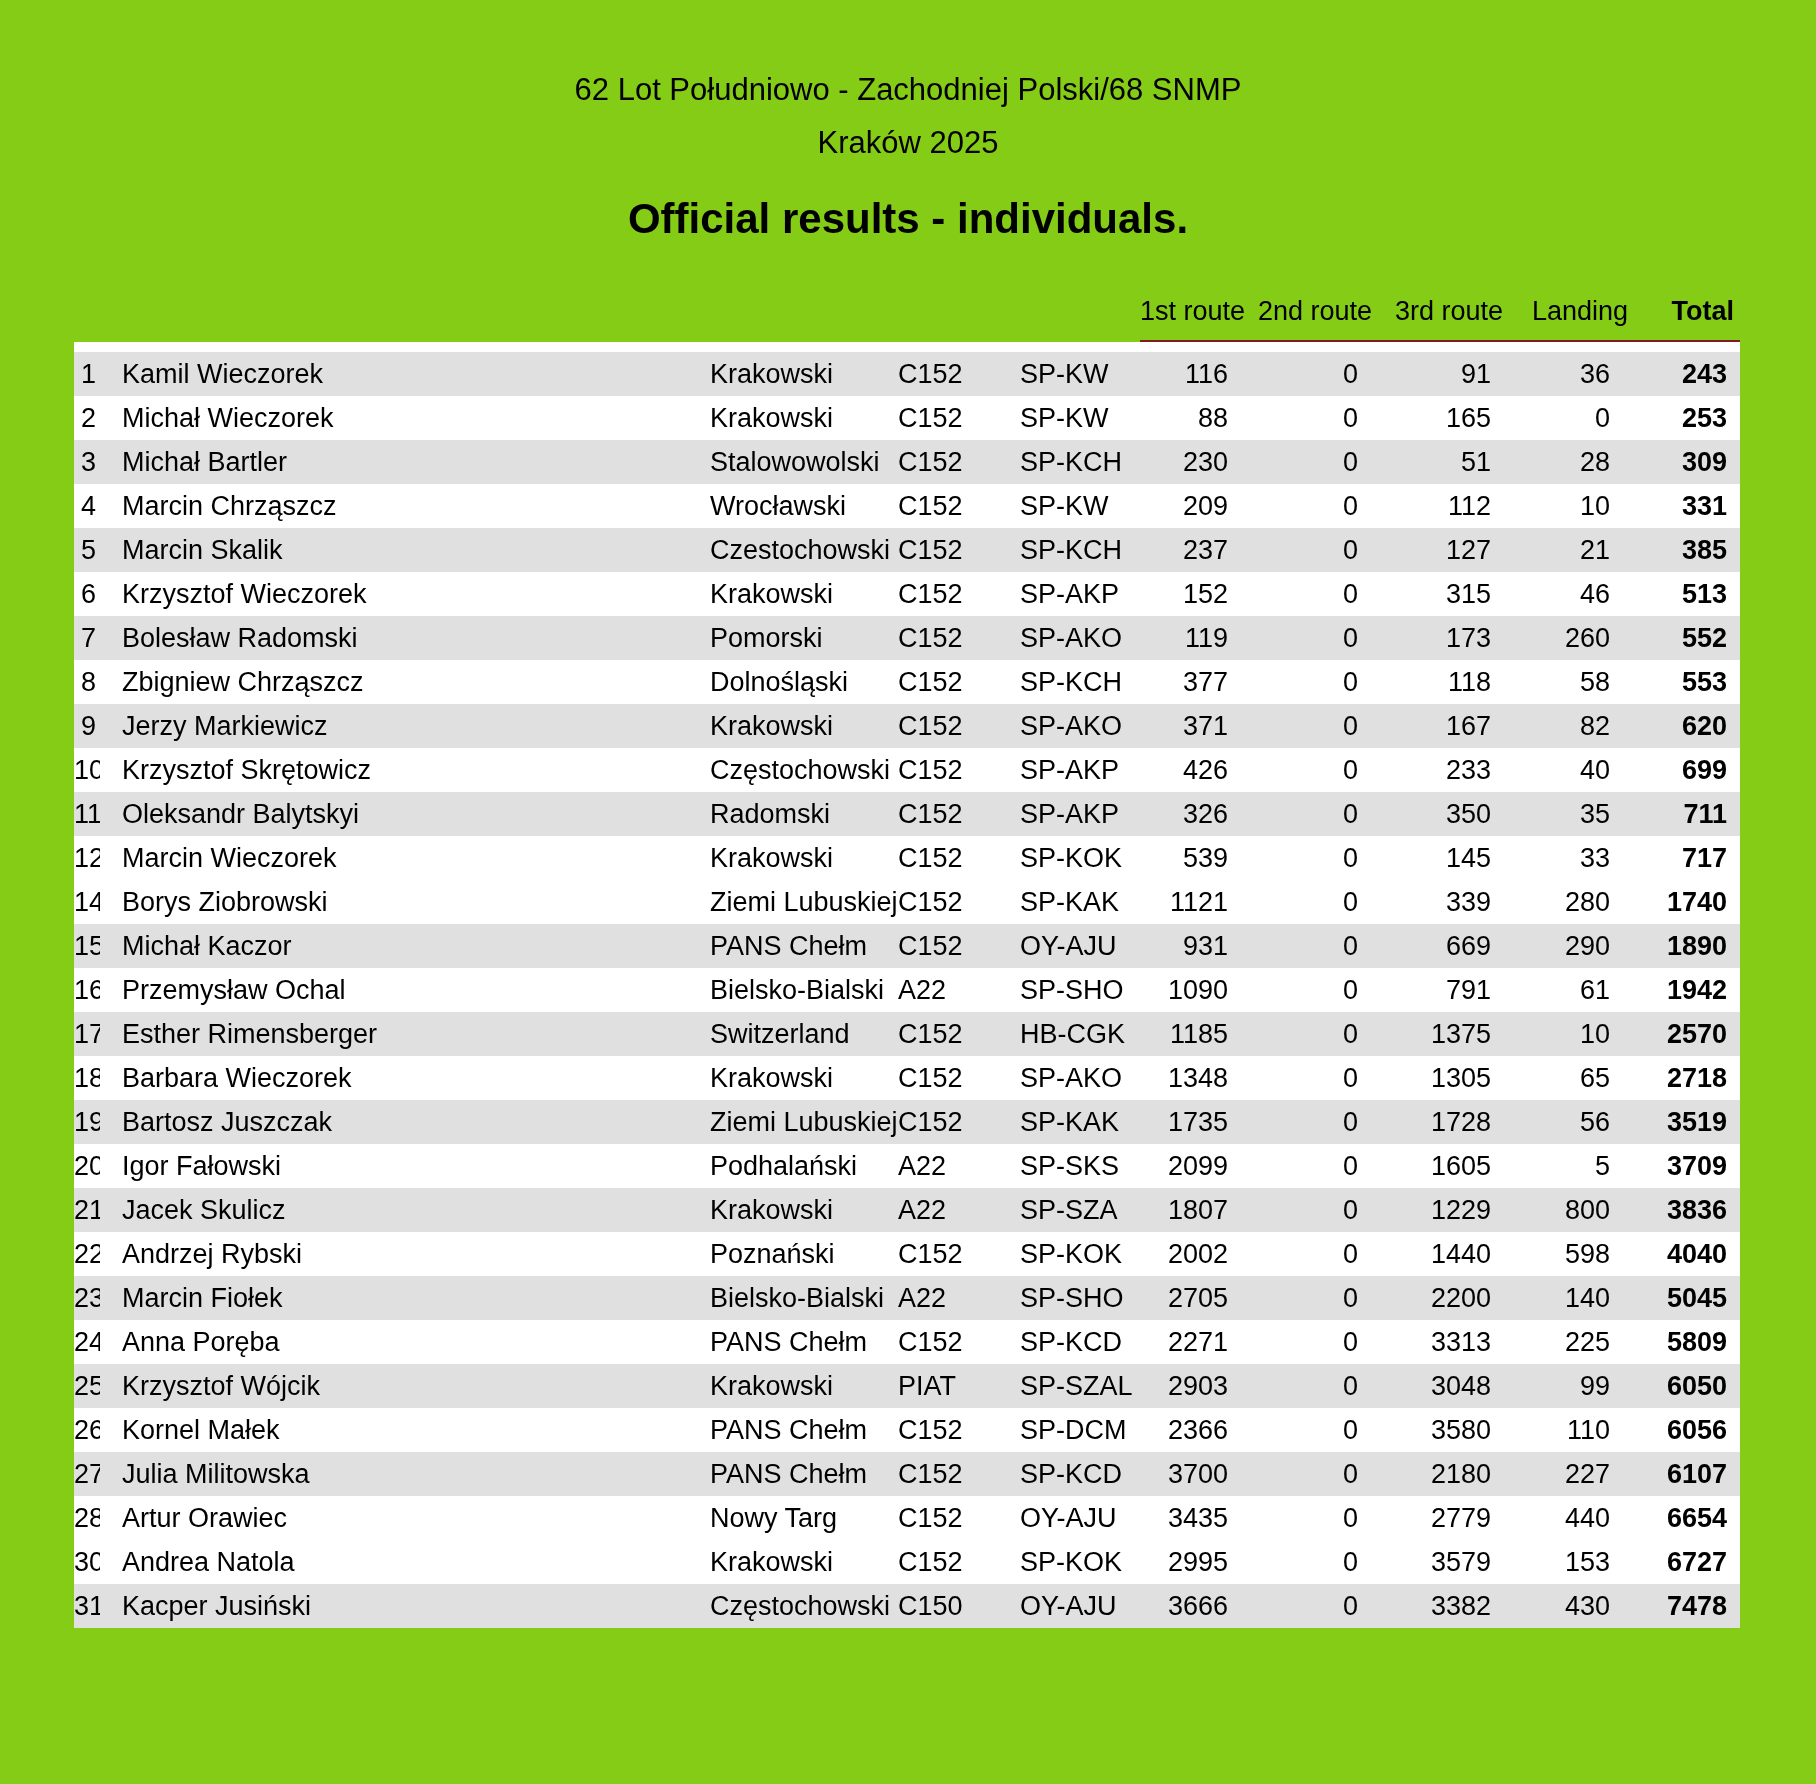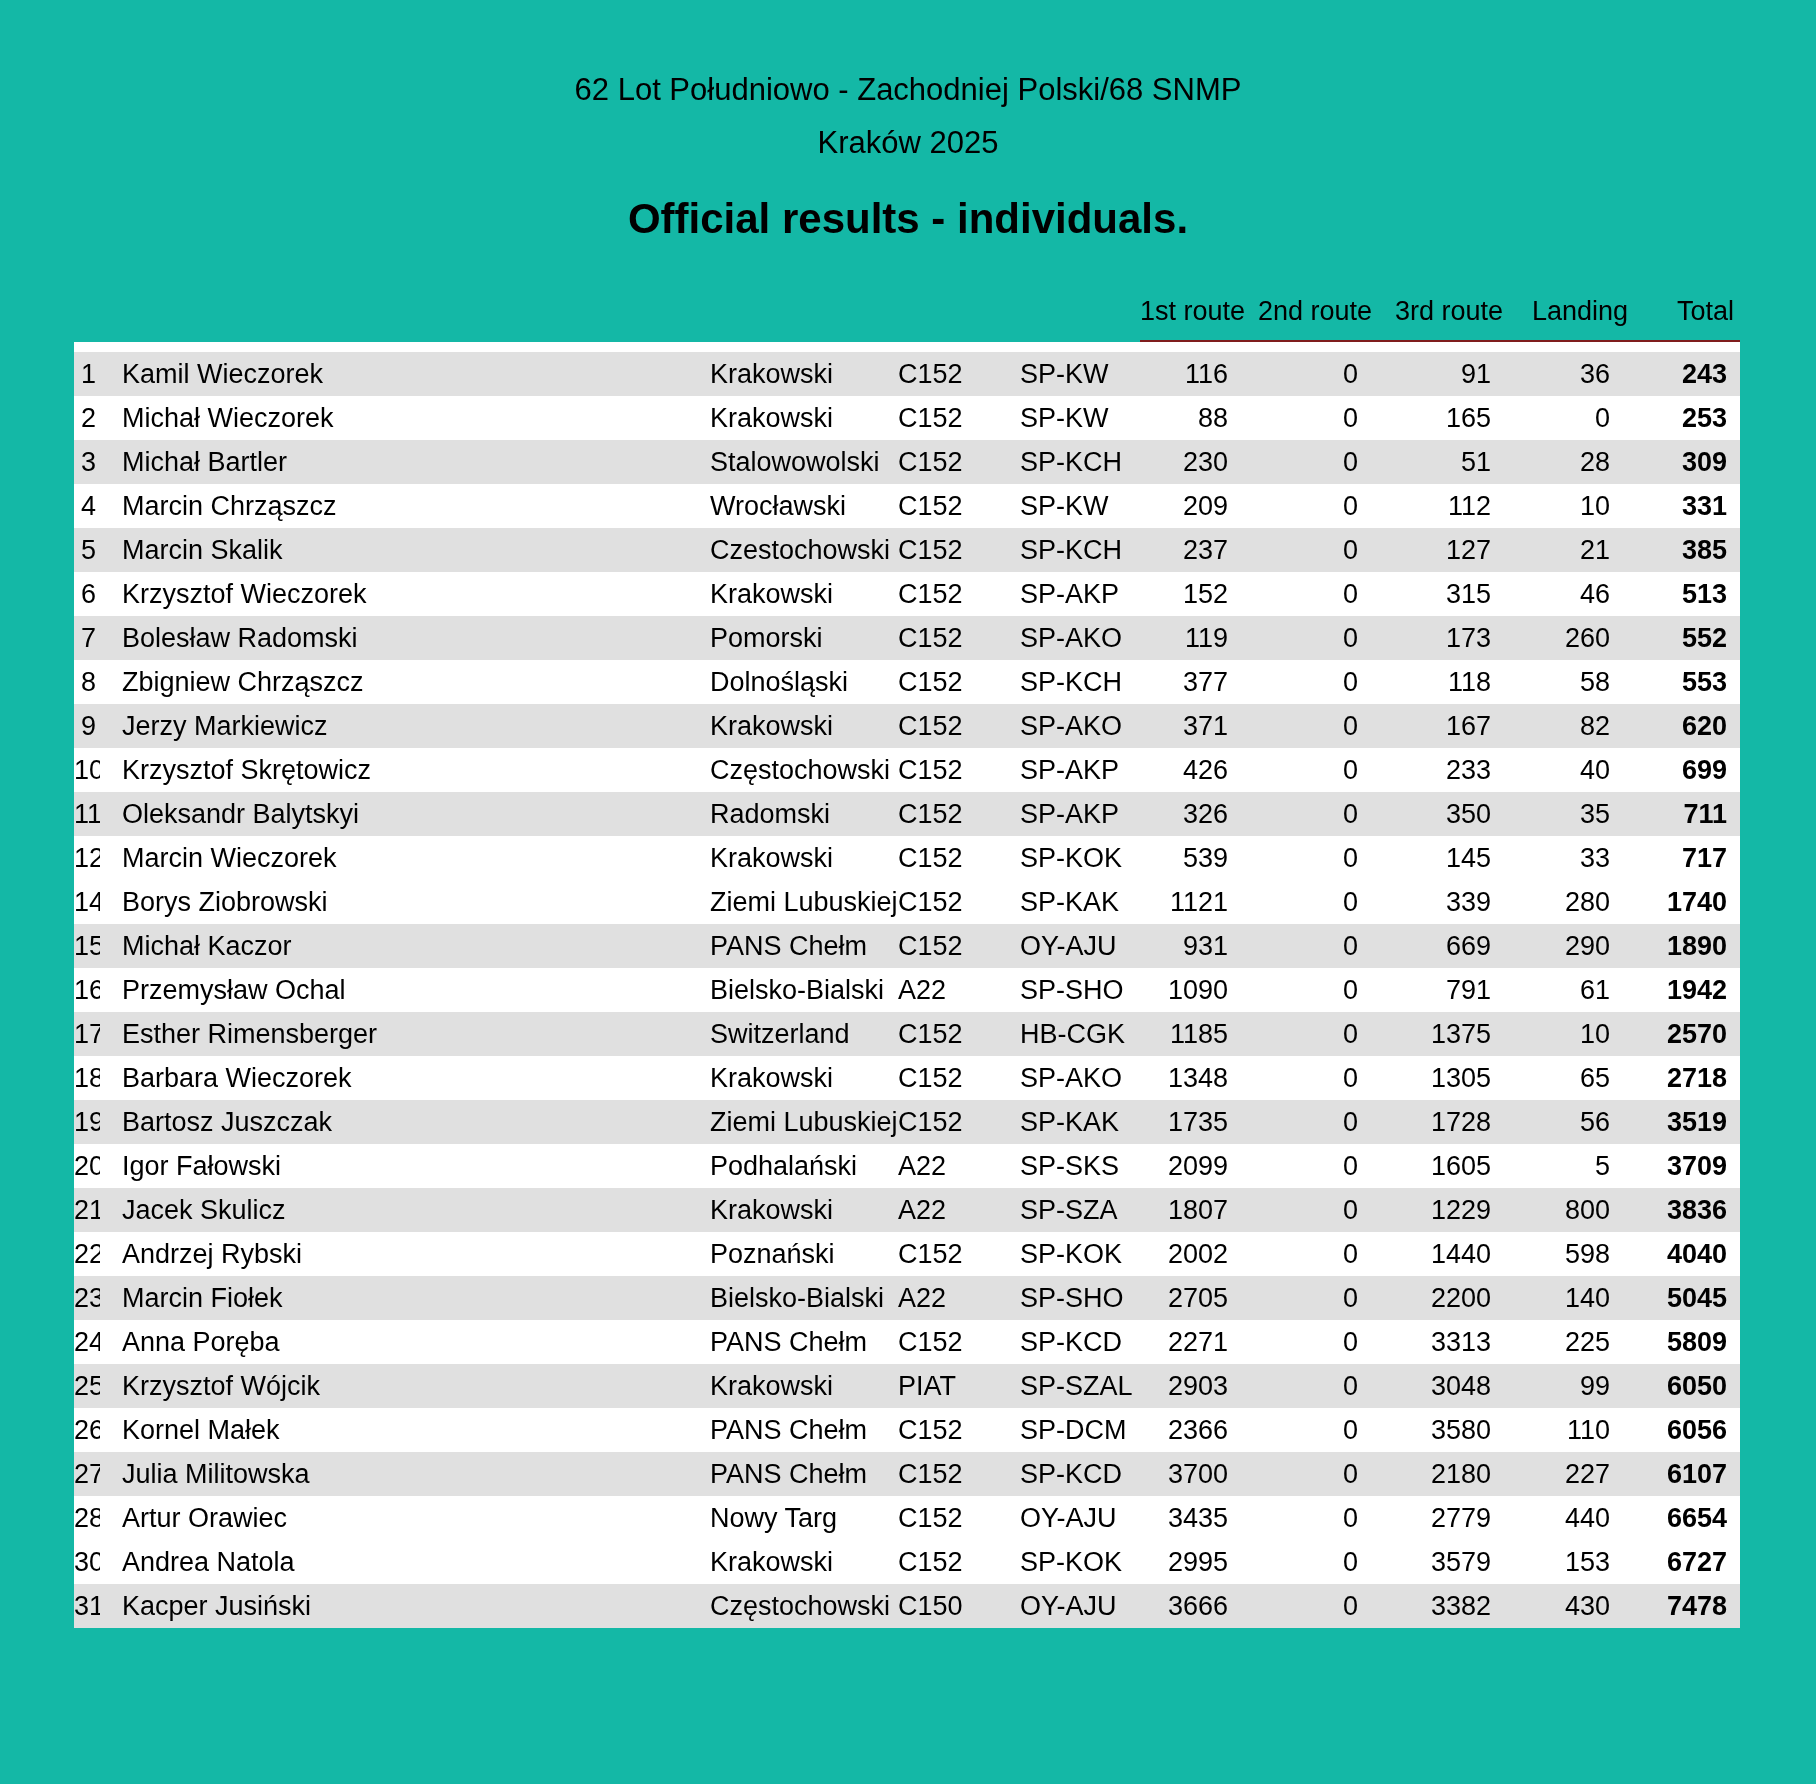--- a/index.html
+++ b/index.html
@@ -1,20 +1,20 @@
 <!DOCTYPE html>
 <html><head>
 <meta charset="utf-8">
 <style>
   html, body { margin: 0; padding: 0; background: #ffffff; }
   .page {
     position: relative;
     width: 1816px;
     height: 1784px;
-    background: #14b8a6;
+    background: #84cc16;
     color: #000000;
     font-family: "Liberation Sans", sans-serif;
     overflow: hidden;
   }
   .title-line {
     position: absolute;
     left: 0;
     width: 100%;
     text-align: center;
     white-space: nowrap;
@@ -47,21 +47,21 @@
   thead th {
     font-weight: normal;
     text-align: right;
     vertical-align: bottom;
     height: 50px;
     box-sizing: border-box;
     padding: 0 0 13px 0;
     white-space: nowrap;
   }
   thead th.u { border-bottom: 2px solid #7f1d1d; }
-  thead th.total-h { font-weight: normal; padding-right: 6px; }
+  thead th.total-h { font-weight: bold; padding-right: 6px; }
   tr.spacer td { height: 10px; padding: 0; background: #ffffff; }
 
   tbody td {
     height: 44px;
     box-sizing: border-box;
     padding: 0;
     vertical-align: middle;
     white-space: nowrap;
     overflow: hidden;
   }

